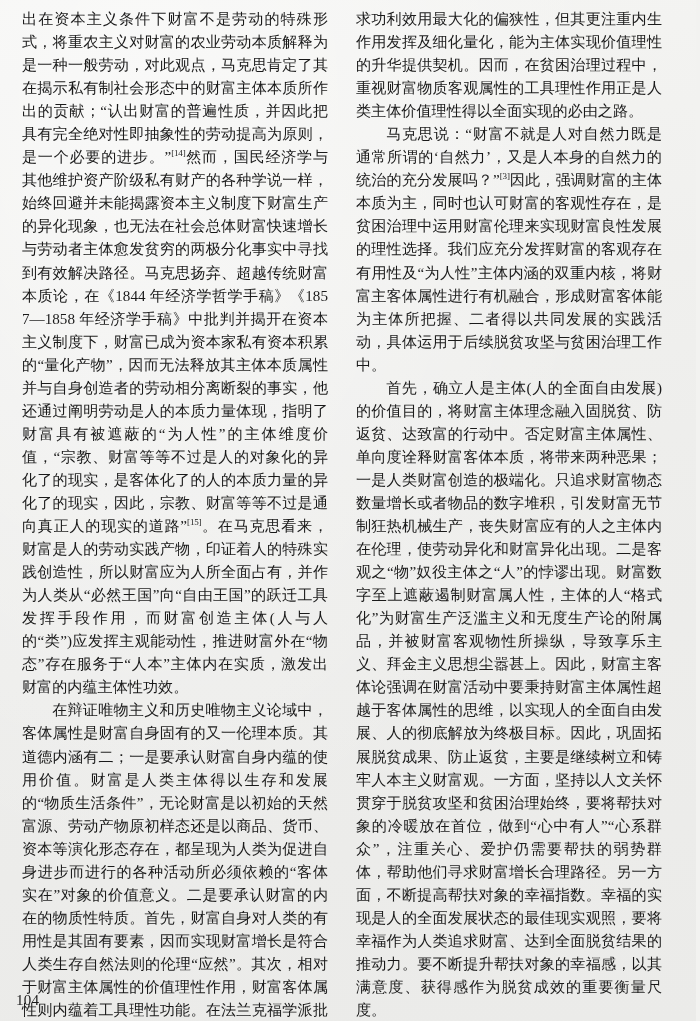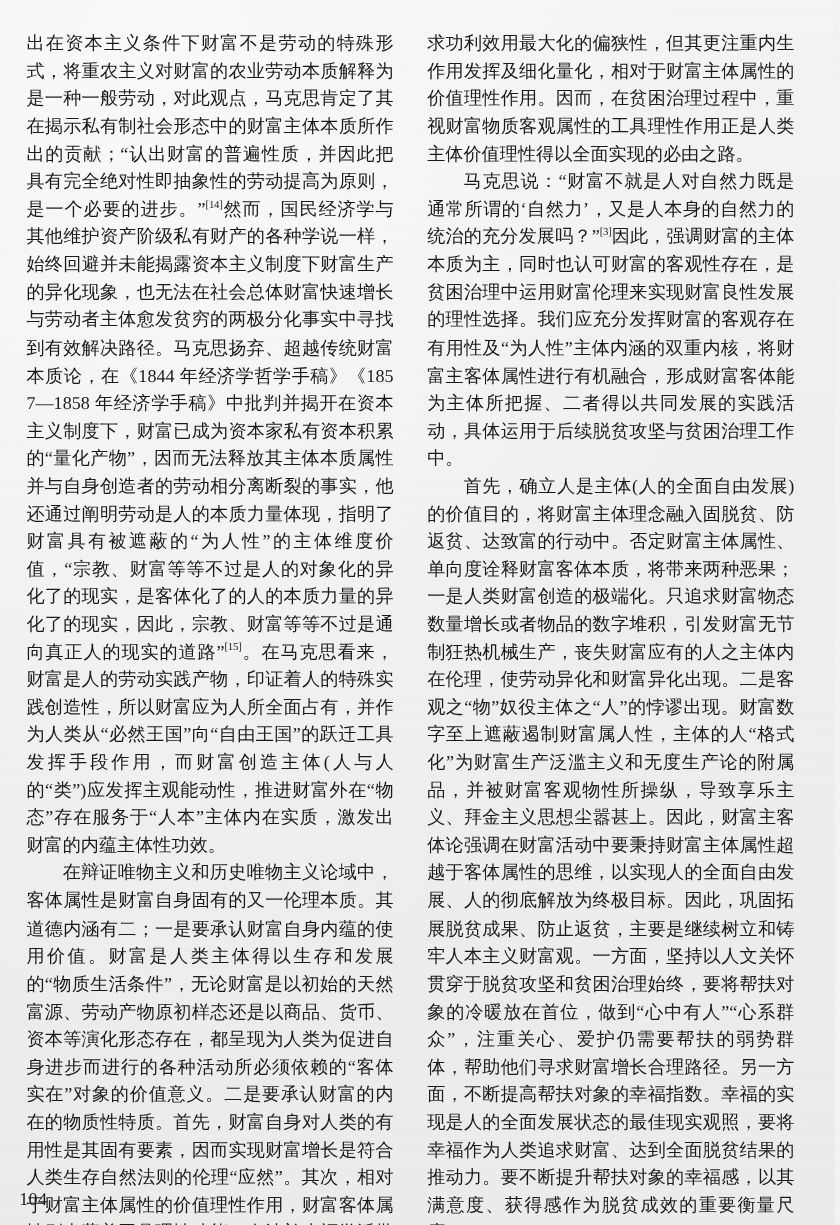--- a/index.html
+++ b/index.html
@@ -13,21 +13,21 @@
     font-family: "Liberation Serif", "DejaVu Serif", serif;
     color: #1c1c1c;
     overflow: hidden;
     position: relative;
   }
   .page {
     position: relative;
     width: 696px;
     height: 1021px;
     box-sizing: border-box;
-    padding: 26px 22px 0 22px;
+    padding: 8px 22px 0 22px;
     background:
       radial-gradient(ellipse at 20% 10%, rgba(255,255,255,0.55), rgba(0,0,0,0) 60%),
       linear-gradient(175deg, #f5f5f3 0%, #efefed 45%, #ececea 100%);
   }
   .columns {
     display: flex;
     gap: 28px;
     align-items: flex-start;
   }
   .col {
@@ -78,21 +78,21 @@
 
 <div class="page">
   <div class="columns">
 
     <div class="col">
       <p class="para"><span>出在资本主义条件下财富不是劳动的特殊形式，将重农主义对财富的农业劳动本质解释为是一种一般劳动，对此观点，马克思肯定了其在揭示私有制社会形态中的财富主体本质所作出的贡献；“认出财富的普遍性质，并因此把具有完全绝对性即抽象性的劳动提高为原则，是一个必要的进步。”</span><sup class="cite">[14]</sup><span>然而，国民经济学与其他维护资产阶级私有财产的各种学说一样，始终回避并未能揭露资本主义制度下财富生产的异化现象，也无法在社会总体财富快速增长与劳动者主体愈发贫穷的两极分化事实中寻找到有效解决路径。马克思扬弃、超越传统财富本质论，在《1844 年经济学哲学手稿》《1857—1858 年经济学手稿》中批判并揭开在资本主义制度下，财富已成为资本家私有资本积累的“量化产物”，因而无法释放其主体本质属性并与自身创造者的劳动相分离断裂的事实，他还通过阐明劳动是人的本质力量体现，指明了财富具有被遮蔽的“为人性”的主体维度价值，“宗教、财富等等不过是人的对象化的异化了的现实，是客体化了的人的本质力量的异化了的现实，因此，宗教、财富等等不过是通向真正人的现实的道路”</span><sup class="cite">[15]</sup><span>。在马克思看来，财富是人的劳动实践产物，印证着人的特殊实践创造性，所以财富应为人所全面占有，并作为人类从“必然王国”向“自由王国”的跃迁工具发挥手段作用，而财富创造主体(人与人的“类”)应发挥主观能动性，推进财富外在“物态”存在服务于“人本”主体内在实质，激发出财富的内蕴主体性功效。</span></p>
       <p class="para indent">在辩证唯物主义和历史唯物主义论域中，客体属性是财富自身固有的又一伦理本质。其道德内涵有二；一是要承认财富自身内蕴的使用价值。财富是人类主体得以生存和发展的“物质生活条件”，无论财富是以初始的天然富源、劳动产物原初样态还是以商品、货币、资本等演化形态存在，都呈现为人类为促进自身进步而进行的各种活动所必须依赖的“客体实在”对象的价值意义。二是要承认财富的内在的物质性特质。首先，财富自身对人类的有用性是其固有要素，因而实现财富增长是符合人类生存自然法则的伦理“应然”。其次，相对于财富主体属性的价值理性作用，财富客体属性则内蕴着工具理性功能。在法兰克福学派批判理论中马克斯·韦伯称，工具理性体现主体对客体规律性的认知和驾驭，它是价值理性的基础。在财富生产实践中，人们一方面要依赖财富内在工具理性，实现主体本质力量的对象化；另一方面，财富工具理性虽然具有追</p>
     </div>
 
     <div class="col">
-      <p class="para">求功利效用最大化的偏狭性，但其更注重内生作用发挥及细化量化，相对于财富主体属性的价值理性作用。因而，在贫困治理过程中，重视财富物质客观属性的工具理性作用正是人类主体价值理性得以全面实现的必由之路。</p>
+      <p class="para">求功利效用最大化的偏狭性，但其更注重内生作用发挥及细化量化，能为主体实现价值理性的升华提供契机。因而，在贫困治理过程中，重视财富物质客观属性的工具理性作用正是人类主体价值理性得以全面实现的必由之路。</p>
       <p class="para indent"><span>马克思说：“财富不就是人对自然力既是通常所谓的‘自然力’，又是人本身的自然力的统治的充分发展吗？”</span><sup class="cite">[3]</sup><span>因此，强调财富的主体本质为主，同时也认可财富的客观性存在，是贫困治理中运用财富伦理来实现财富良性发展的理性选择。我们应充分发挥财富的客观存在有用性及“为人性”主体内涵的双重内核，将财富主客体属性进行有机融合，形成财富客体能为主体所把握、二者得以共同发展的实践活动，具体运用于后续脱贫攻坚与贫困治理工作中。</span></p>
       <p class="para indent">首先，确立人是主体(人的全面自由发展)的价值目的，将财富主体理念融入固脱贫、防返贫、达致富的行动中。否定财富主体属性、单向度诠释财富客体本质，将带来两种恶果；一是人类财富创造的极端化。只追求财富物态数量增长或者物品的数字堆积，引发财富无节制狂热机械生产，丧失财富应有的人之主体内在伦理，使劳动异化和财富异化出现。二是客观之“物”奴役主体之“人”的悖谬出现。财富数字至上遮蔽遏制财富属人性，主体的人“格式化”为财富生产泛滥主义和无度生产论的附属品，并被财富客观物性所操纵，导致享乐主义、拜金主义思想尘嚣甚上。因此，财富主客体论强调在财富活动中要秉持财富主体属性超越于客体属性的思维，以实现人的全面自由发展、人的彻底解放为终极目标。因此，巩固拓展脱贫成果、防止返贫，主要是继续树立和铸牢人本主义财富观。一方面，坚持以人文关怀贯穿于脱贫攻坚和贫困治理始终，要将帮扶对象的冷暖放在首位，做到“心中有人”“心系群众”，注重关心、爱护仍需要帮扶的弱势群体，帮助他们寻求财富增长合理路径。另一方面，不断提高帮扶对象的幸福指数。幸福的实现是人的全面发展状态的最佳现实观照，要将幸福作为人类追求财富、达到全面脱贫结果的推动力。要不断提升帮扶对象的幸福感，以其满意度、获得感作为脱贫成效的重要衡量尺度。</p>
 
     </div>
 
   </div>
 
   <div class="folio">104</div>
   <div class="grain"></div>
 </div>

